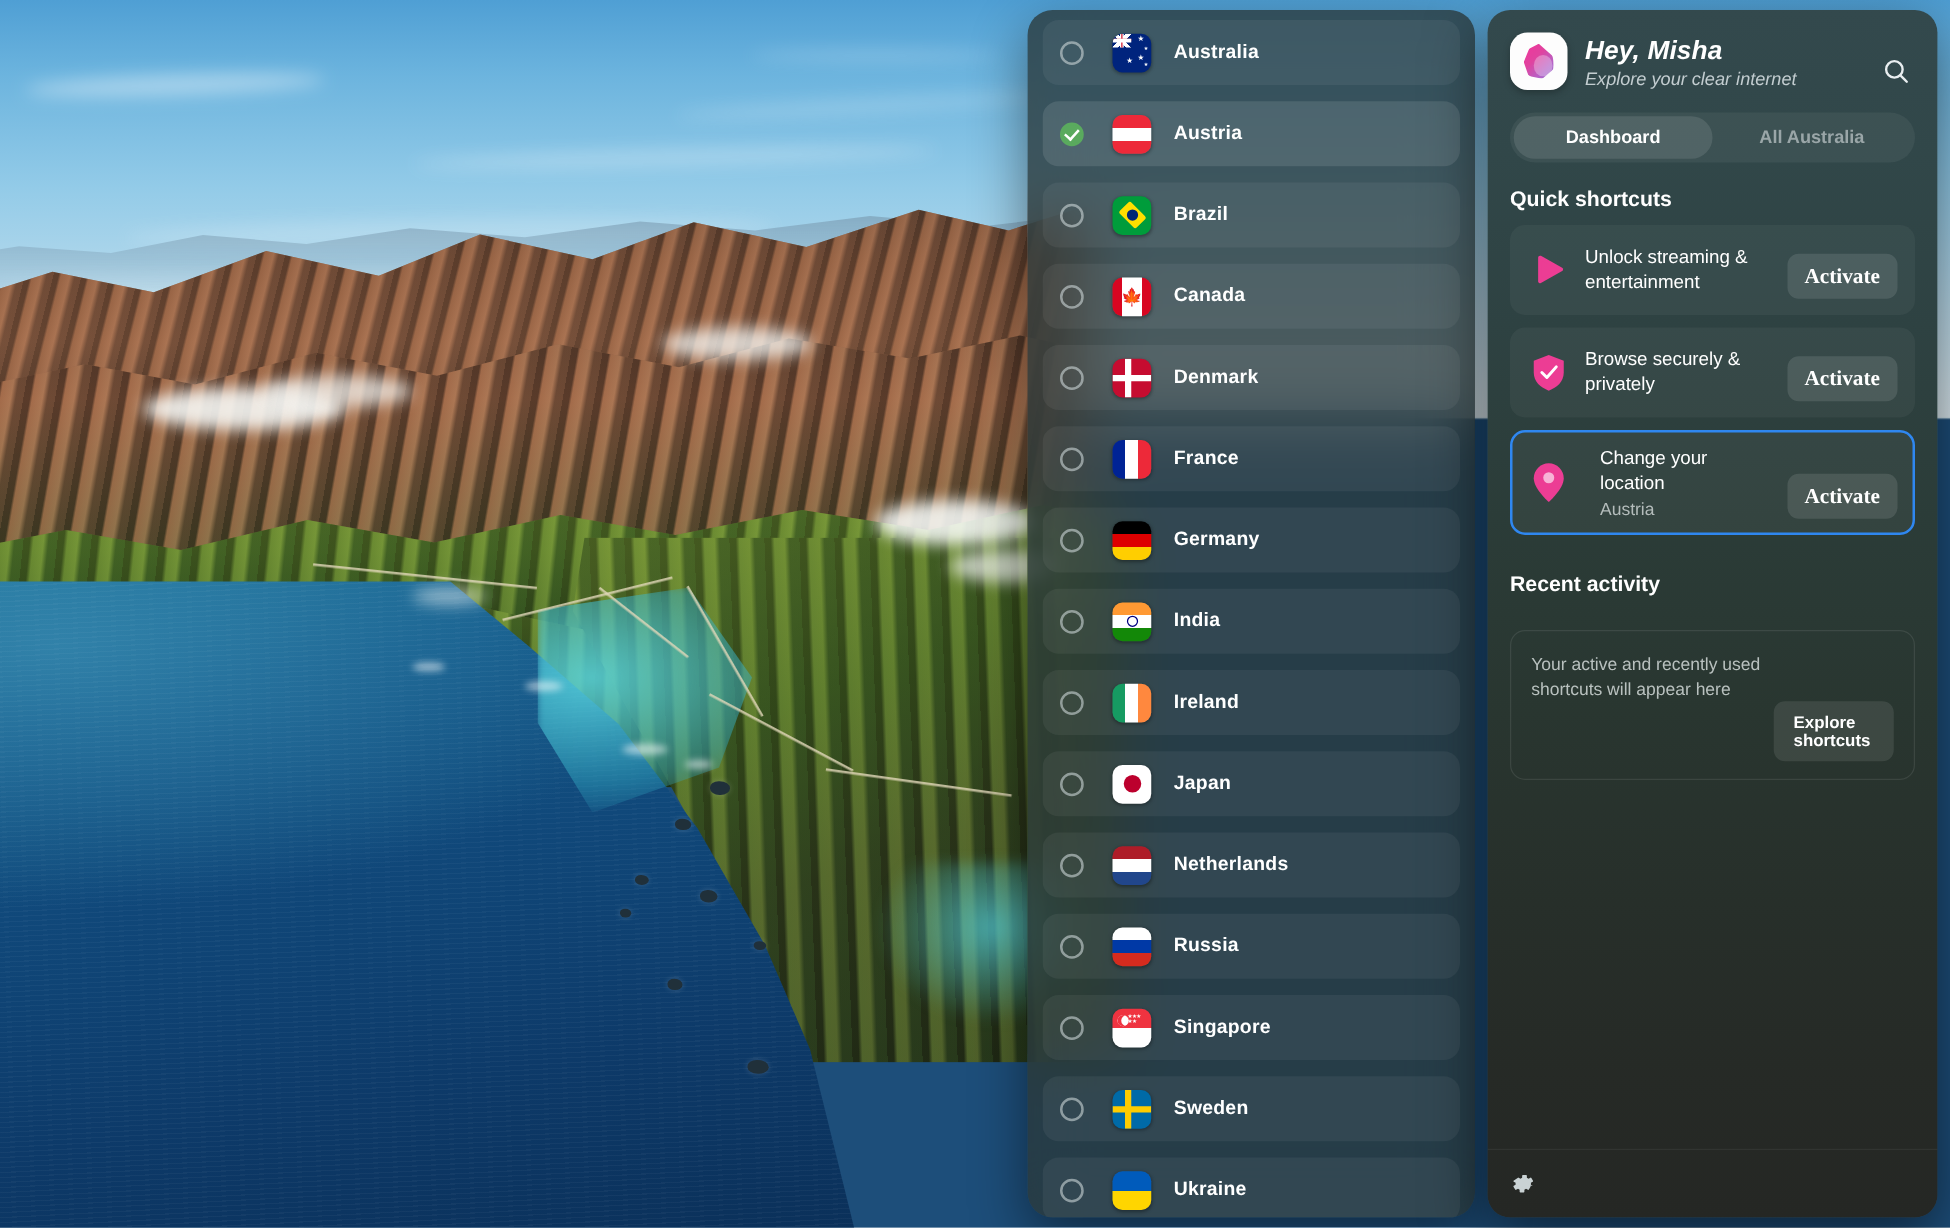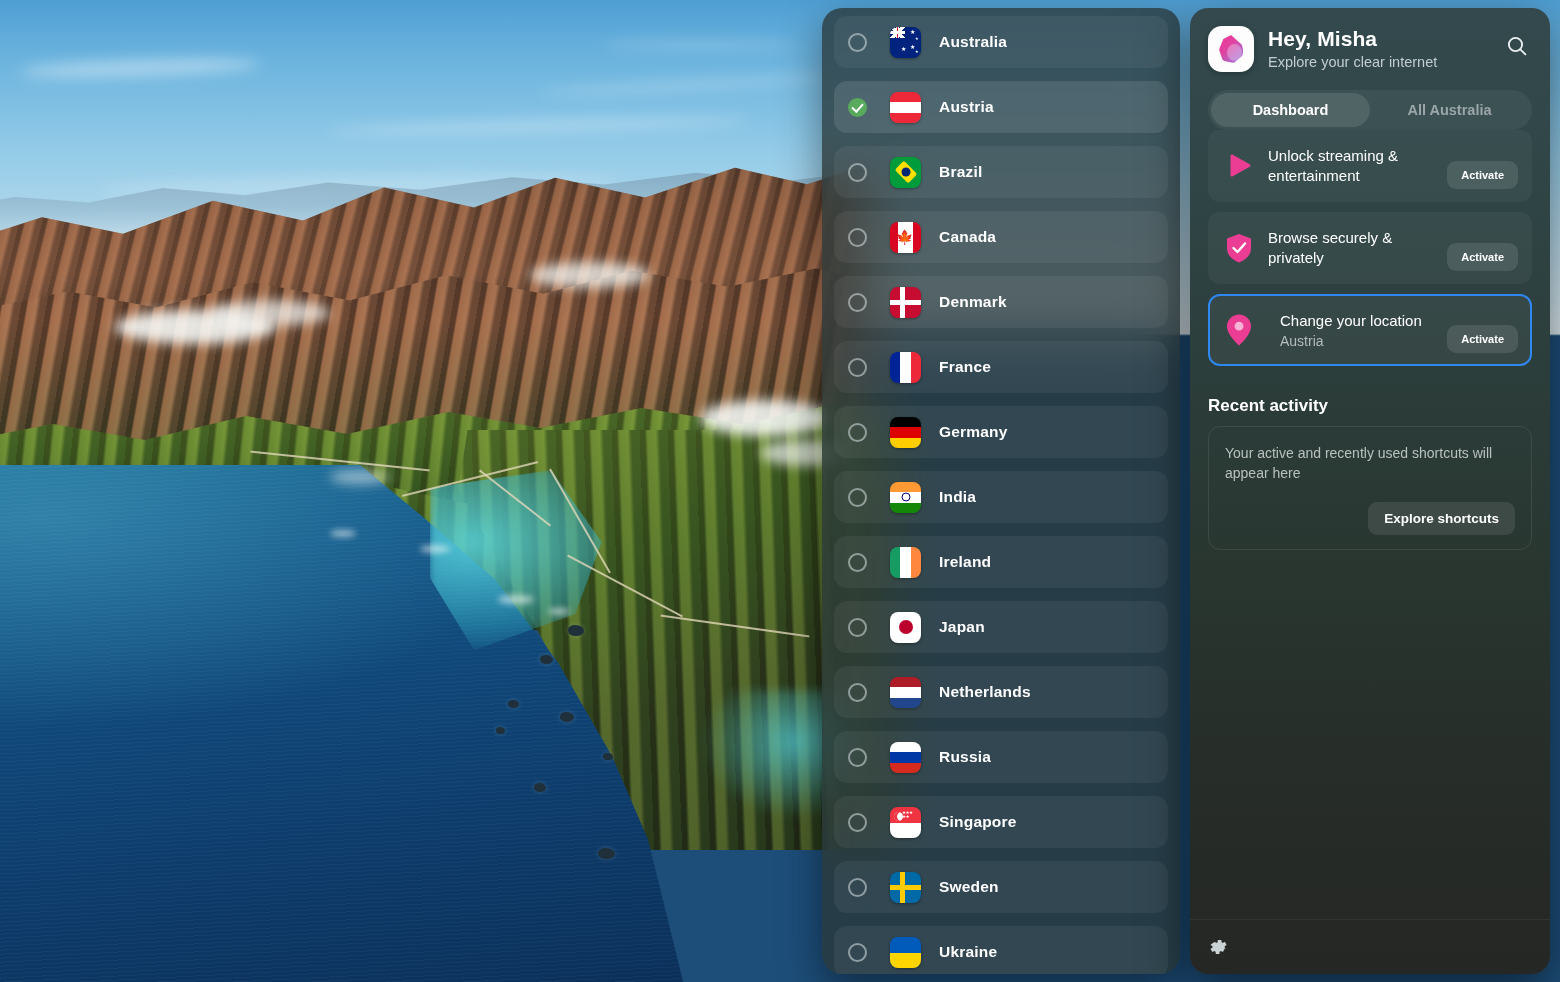--- a/index.html
+++ b/index.html
@@ -297,22 +297,23 @@
         #272f2a 74%,
         #262a26 88%,
         #252724 100%);
     box-shadow: 0 16px 48px rgba(0,0,0,0.55);
     display: flex;
     flex-direction: column;
   }
 
   .app-header {
     display: flex;
-    align-items: flex-start;
+    align-items: flex-end;
     padding: 18px 18px 0 18px;
+    font-style: italic;
   }
   .app-logo {
     width: 46px; height: 46px;
     border-radius: 14px;
     background: #fdfdfd;
     flex: 0 0 auto;
     position: relative;
     overflow: hidden;
     box-shadow: 0 2px 6px rgba(0,0,0,0.25);
   }
@@ -413,36 +414,37 @@
   .card-sub {
     color: #b4bcbb;
     font-size: 14px;
     margin-top: 1px;
   }
   .activate-btn {
     flex: 0 0 auto;
     align-self: flex-end;
     background: rgba(255,255,255,0.11);
     color: #ffffff;
-    font-size: 11px;
+    font-size: 17px;
     font-weight: bold;
     border-radius: 9px;
     padding: 8px 14px;
     cursor: pointer;
     white-space: nowrap;
+    font-family: Liberation Serif, serif;
   }
 
   .activity-box {
-    margin: 0 18px;
+    margin: 16px 18px;
     border: 1px solid rgba(255,255,255,0.09);
     border-radius: 12px;
     padding: 16px 16px 14px 16px;
     min-height: 120px;
     display: flex;
-    flex-direction: column;
+    flex-direction: row;
   }
   .activity-text {
     color: #b9c1bf;
     font-size: 14px;
     line-height: 1.45;
     max-width: 270px;
   }
   .explore-btn {
     align-self: flex-end;
     margin-top: 18px;
@@ -639,20 +641,21 @@
           <line x1="15.3" y1="15.3" x2="20.4" y2="20.4" stroke-linecap="round"></line>
         </svg>
       </div>
     </div>
 
     <div class="tabs">
       <div class="tab active">Dashboard</div>
       <div class="tab">All Australia</div>
     </div>
 
+    <div class="section-title">Quick shortcuts</div>
 
     <div class="card">
       <div class="card-icon">
         <svg width="30" height="30" viewBox="0 0 30 30">
           <path d="M8 5 L25 14.5 L8 24 Z" fill="#ec3d94" stroke="#ec3d94" stroke-width="3" stroke-linejoin="round"></path>
         </svg>
       </div>
       <div class="card-text">
         <div class="card-title">Unlock streaming &amp; entertainment</div>
       </div>

